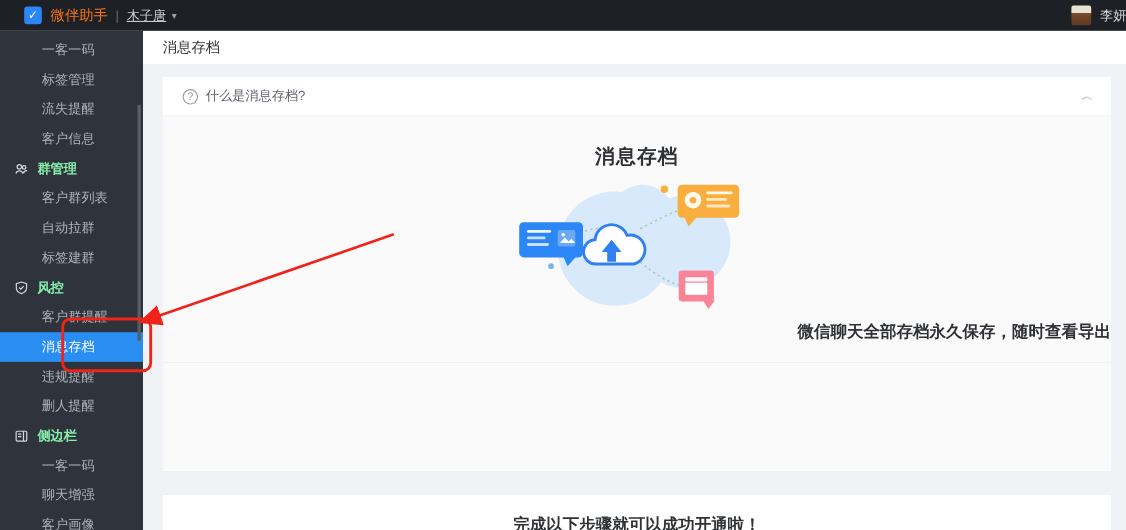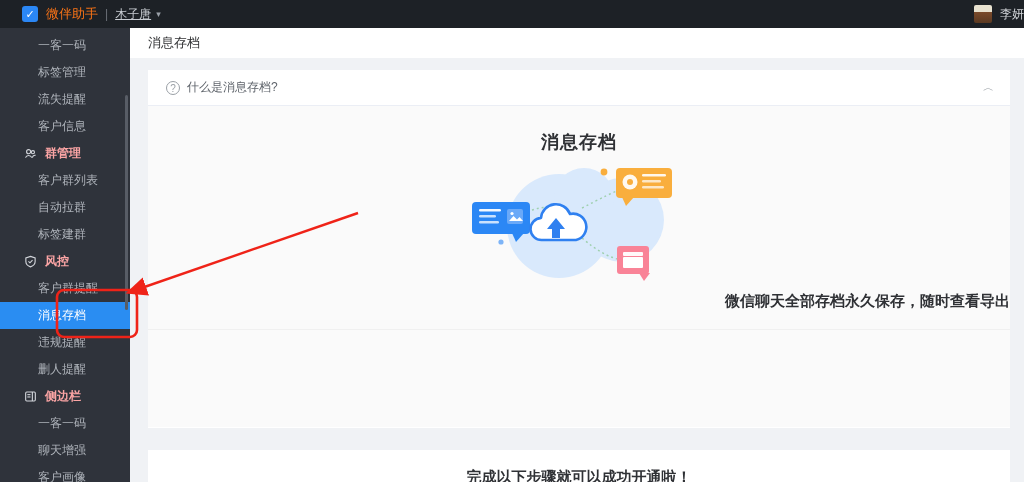--- a/index.html
+++ b/index.html
@@ -20,21 +20,21 @@
   .tb-right { margin-left:auto; display:flex; align-items:center; }
   .avatar { width:18px; height:18px; border-radius:2px;
             background:linear-gradient(180deg,#e8e2d0 0%,#e8e2d0 40%,#7a4a2b 40%,#5b3a22 100%); }
   .user-name { color:#d4d7db; font-size:12px; margin-left:8px; white-space:nowrap;text-align:right; }
 
   
   .sidebar { position:absolute; left:0; top:28px; width:130px; height:454px;
              background:#2f333b; padding-top:4px; z-index:4; }
   .sb-item { height:27px; line-height:27px; font-size:12px; color:#aeb3ba;
              padding-left:38px; cursor:pointer; white-space:nowrap; }
-  .sb-section { padding-left:24px; color:#fca5a5; font-weight:bold; font-size:12px;
+  .sb-section { padding-left:13px; color:#86efac; font-weight:bold; font-size:12px;
                 display:flex; align-items:center; }
   .sb-icon { width:13px; height:13px; margin-right:8px; display:inline-flex; }
   .sb-icon svg { width:13px; height:13px; }
   .sb-active { background:#2a8df2; color:#fff; }
   .sb-scrollthumb { position:absolute; right:2px; top:67px; width:3px; height:215px;
                     background:#585d66; border-radius:2px; }
 
   
   .main { position:absolute; left:130px; top:28px; width:894px; height:454px; }
   .page-header { position:absolute; left:0; top:0; width:894px; height:30px;

